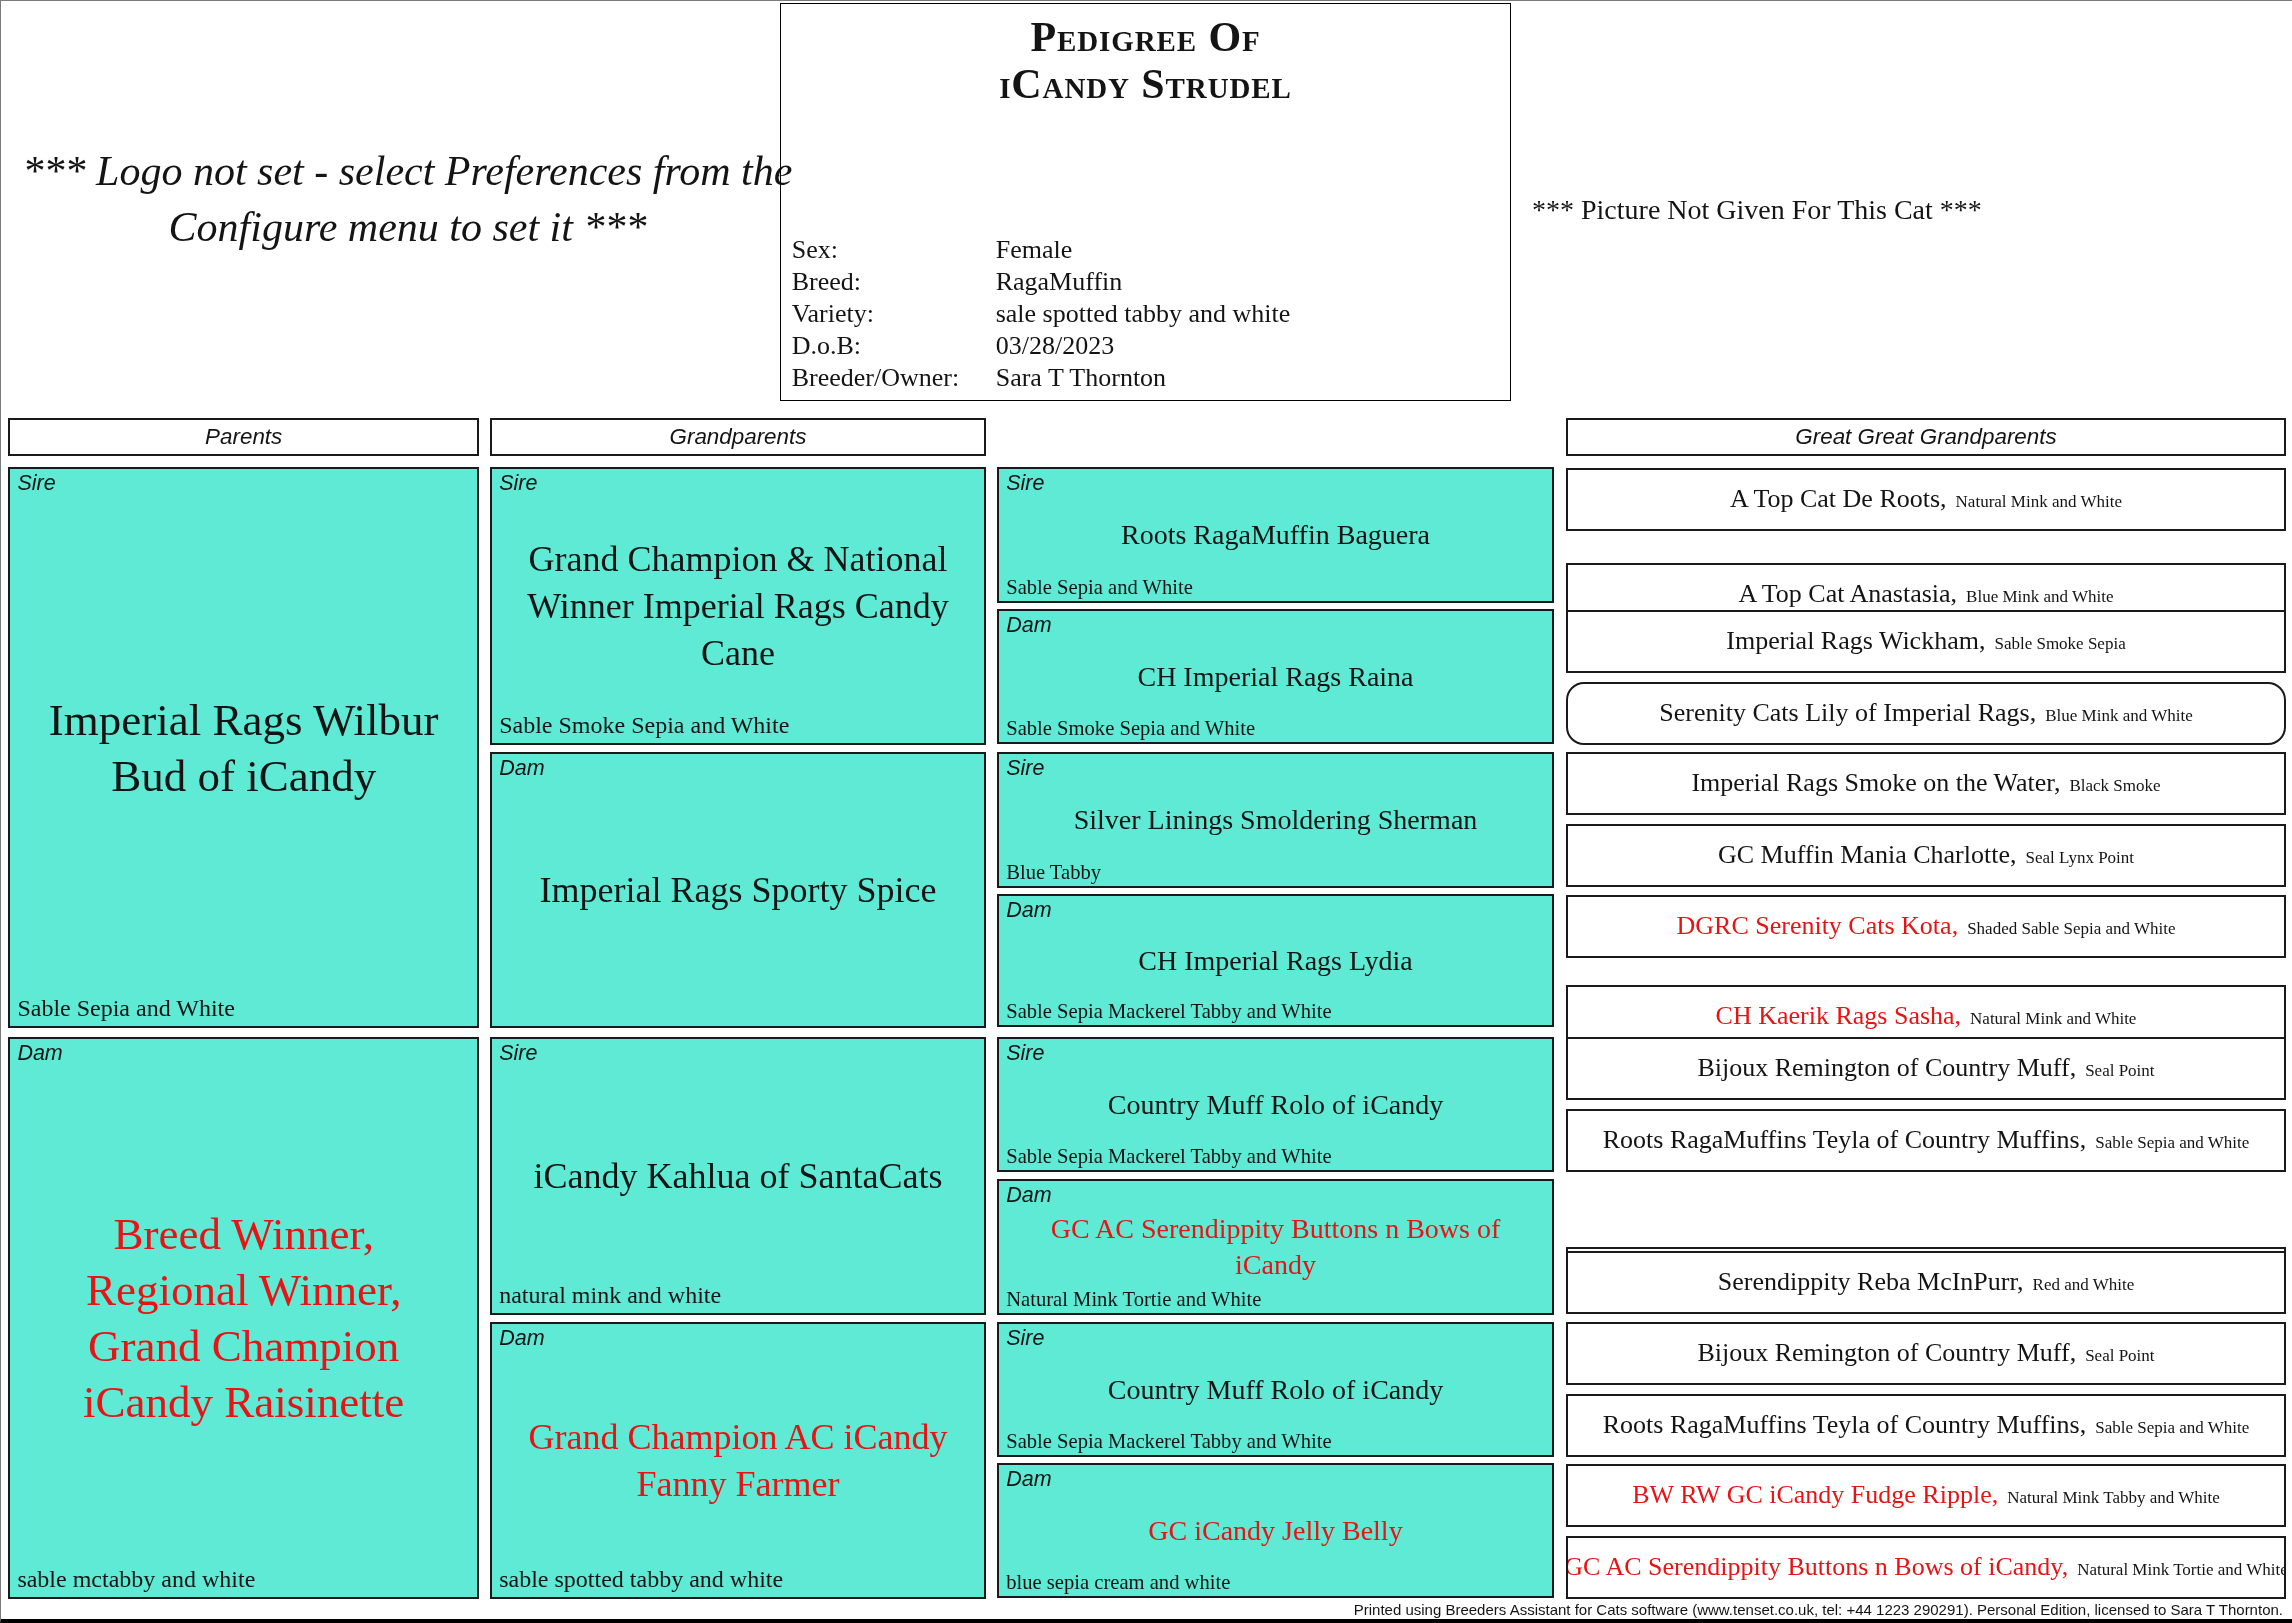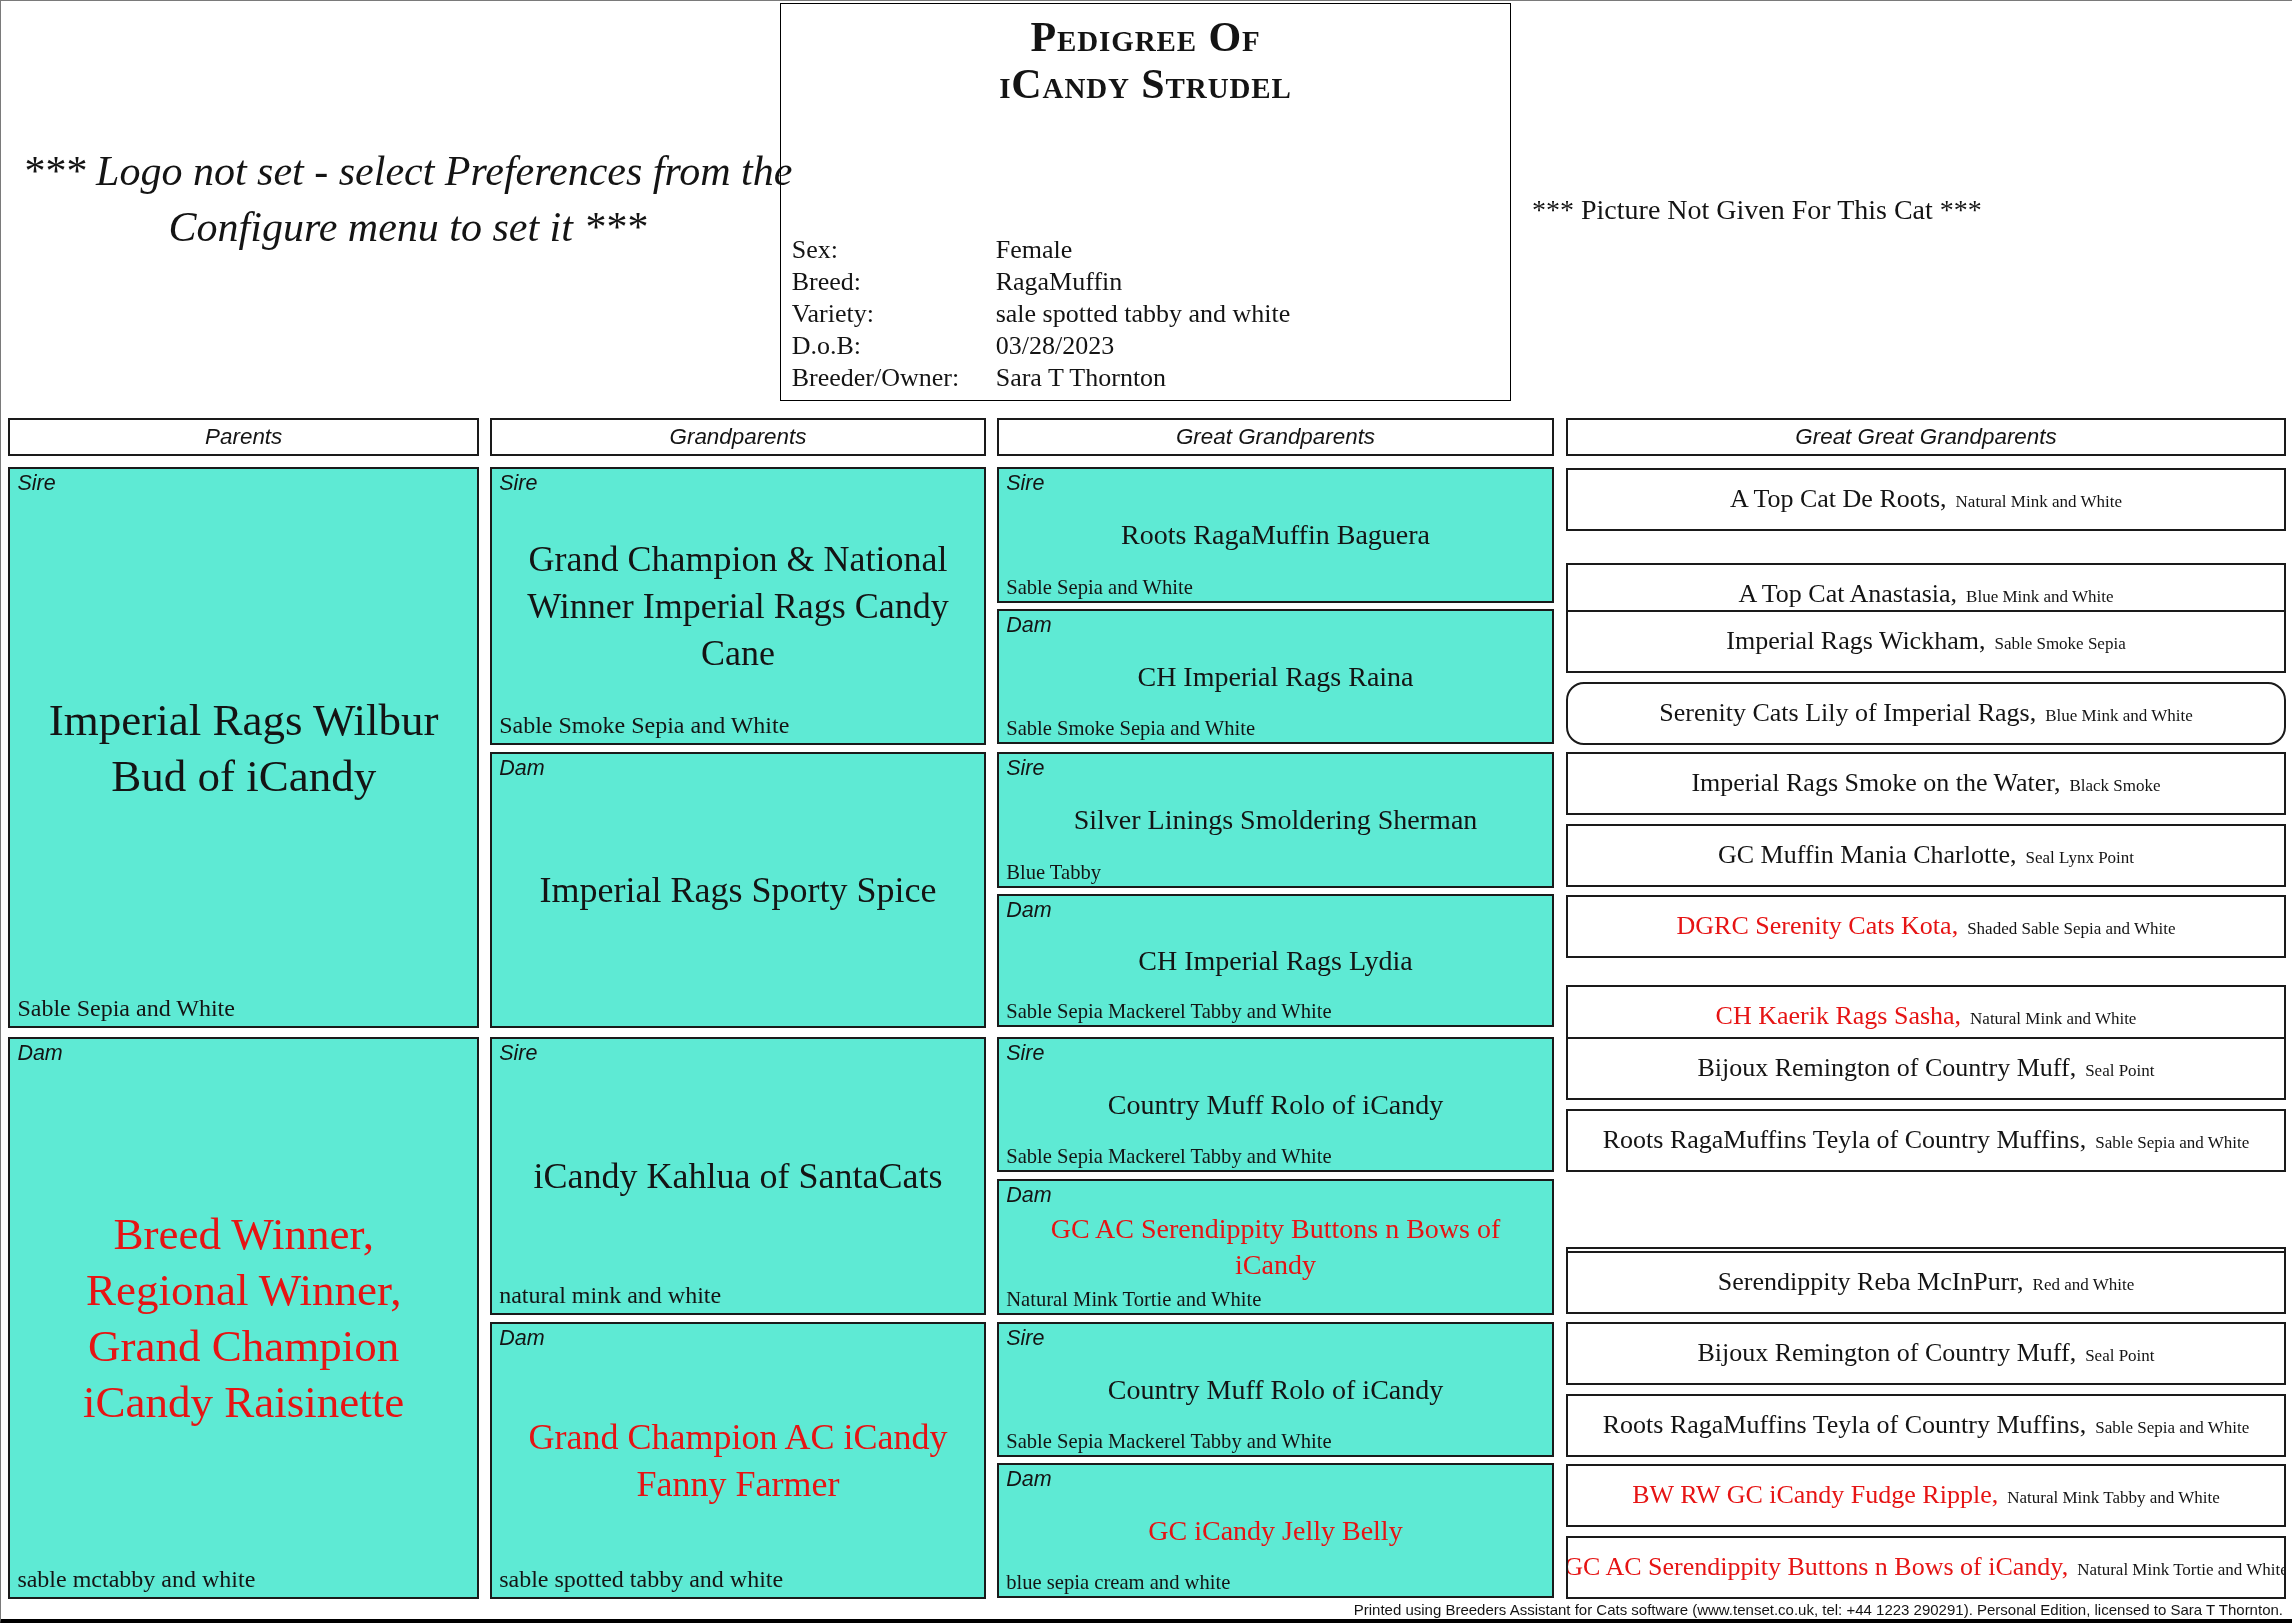--- a/index.html
+++ b/index.html
@@ -80,21 +80,20 @@
       <div><span class="fld-label">Variety:</span><span>sale spotted tabby and white</span></div>
       <div><span class="fld-label">D.o.B:</span><span>03/28/2023</span></div>
       <div><span class="fld-label">Breeder/Owner:</span><span>Sara T Thornton</span></div>
     </div>
   </div>
 
   <div id="picture-note">*** Picture Not Given For This Cat ***</div>
 
   <div class="hdr" style="left:7.2px;width:471px;">Parents</div>
   <div class="hdr" style="left:489px;width:496px;">Grandparents</div>
-  <div class="hdr" style="left:996px;width:557px;">Great Grandparents</div>
   <div class="hdr" style="left:1565px;width:720px;">Great Great Grandparents</div>
 
   <div class="pbox lvl1" style="left:7.2px;top:466px;width:471px;height:561px;">
     <span class="rel">Sire</span>
     <div class="name">Imperial Rags Wilbur
 Bud of iCandy</div>
     <span class="colorline">Sable Sepia and White</span>
   </div>
   <div class="pbox lvl1" style="left:7.2px;top:1036px;width:471px;height:562px;">
     <span class="rel">Dam</span>

